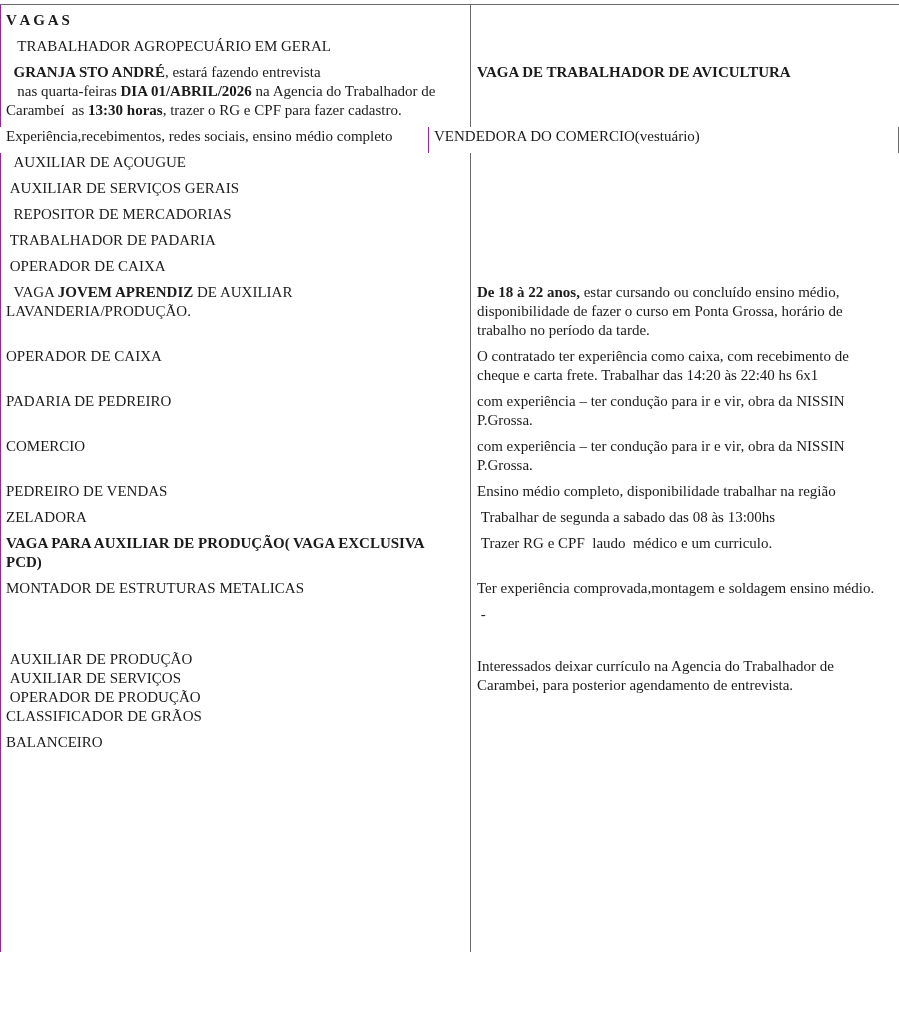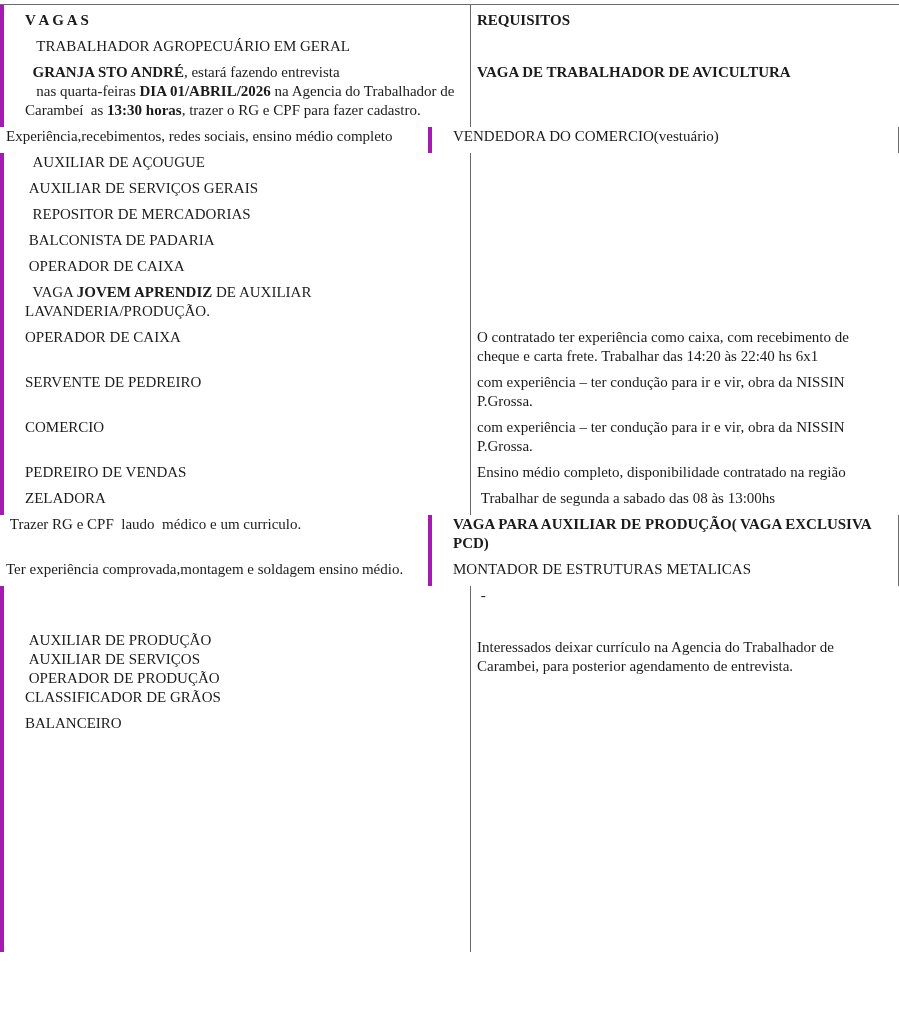--- a/index.html
+++ b/index.html
@@ -29,46 +29,43 @@
     display: flex;
     align-items: stretch;
   }
   .row-filler { flex: 1 1 auto; }
   .cell {
     box-sizing: border-box;
   }
   .cell-left {
     width: 471px;
     flex: 0 0 471px;
-    border-left: 4px solid #a21caf;
+    border-left: 1px solid #a21caf;
     border-right: 1px solid #6b6b6b;
-    padding: 0 3px 0 21px;
+    padding: 0 3px 0 5px;
   }
   .cell-right {
     flex: 1 1 auto;
     padding: 0 4px 0 6px;
   }
   .rows-host .row:first-child .cell { padding-top: 6px; }
   .para {
     margin: 0 0 7px 0;
     line-height: 19px;
     white-space: pre-wrap;
   }
   .bold { font-weight: bold; }
 </style>
 </head>
 <body>
 
 <div class="job-table">
   <div class="rows-host" id="rows"><div class="row">
         <div class="cell cell-left">
           <p class="para"><span class="bold">V A G A S</span></p>
-        </div>
-        <div class="cell cell-right">
-          <p class="para"><span class="bold">REQUISITOS</span></p>
         </div>
       </div><div class="row">
         <div class="cell cell-left">
           <p class="para"><span>   TRABALHADOR AGROPECUÁRIO EM GERAL</span></p>
         </div>
         <div class="cell cell-right"></div>
       </div><div class="row">
         <div class="cell cell-left">
           <p class="para"><span>  </span><span class="bold">GRANJA STO ANDRÉ</span><span>, estará fazendo entrevista
    nas quarta-feiras </span><span class="bold">DIA 01/ABRIL/2026</span><span> na Agencia do Trabalhador de Carambeí  as </span><span class="bold">13:30 horas</span><span>, trazer o RG e CPF para fazer cadastro.</span></p>
@@ -93,82 +90,85 @@
           <p class="para"><span> AUXILIAR DE SERVIÇOS GERAIS</span></p>
         </div>
         <div class="cell cell-right"></div>
       </div><div class="row">
         <div class="cell cell-left">
           <p class="para"><span>  REPOSITOR DE MERCADORIAS</span></p>
         </div>
         <div class="cell cell-right"></div>
       </div><div class="row">
         <div class="cell cell-left">
-          <p class="para"><span> BALCONISTA DE PADARIA</span></p>
+          <p class="para"><span> TRABALHADOR DE PADARIA</span></p>
         </div>
         <div class="cell cell-right"></div>
       </div><div class="row">
         <div class="cell cell-left">
           <p class="para"><span> OPERADOR DE CAIXA</span></p>
         </div>
         <div class="cell cell-right"></div>
       </div><div class="row">
         <div class="cell cell-left">
           <p class="para"><span>  VAGA </span><span class="bold">JOVEM APRENDIZ</span><span> DE AUXILIAR
 LAVANDERIA/PRODUÇÃO.</span></p>
         </div>
+        <div class="cell cell-right">
+          <p class="para"><span class="bold">De 18 à 22 anos,</span><span> estar cursando ou concluído ensino médio, disponibilidade de fazer o curso em Ponta Grossa, horário de trabalho no período da tarde.</span></p>
+        </div>
       </div><div class="row">
         <div class="cell cell-left">
           <p class="para"><span>OPERADOR DE CAIXA</span></p>
         </div>
         <div class="cell cell-right">
           <p class="para"><span>O contratado ter experiência como caixa, com recebimento de cheque e carta frete. Trabalhar das 14:20 às 22:40 hs 6x1</span></p>
         </div>
       </div><div class="row">
         <div class="cell cell-left">
-          <p class="para"><span>SERVENTE DE PEDREIRO</span></p>
+          <p class="para"><span>PADARIA DE PEDREIRO</span></p>
         </div>
         <div class="cell cell-right">
           <p class="para"><span>com experiência – ter condução para ir e vir, obra da NISSIN P.Grossa.</span></p>
         </div>
       </div><div class="row">
         <div class="cell cell-left">
           <p class="para"><span>COMERCIO</span></p>
         </div>
         <div class="cell cell-right">
           <p class="para"><span>com experiência – ter condução para ir e vir, obra da NISSIN P.Grossa.</span></p>
         </div>
       </div><div class="row">
         <div class="cell cell-left">
           <p class="para"><span>PEDREIRO DE VENDAS</span></p>
         </div>
         <div class="cell cell-right">
-          <p class="para"><span>Ensino médio completo, disponibilidade contratado na região</span></p>
+          <p class="para"><span>Ensino médio completo, disponibilidade trabalhar na região</span></p>
         </div>
       </div><div class="row">
         <div class="cell cell-left">
           <p class="para"><span>ZELADORA</span></p>
         </div>
         <div class="cell cell-right">
           <p class="para"><span> Trabalhar de segunda a sabado das 08 às 13:00hs</span></p>
         </div>
       </div><div class="row">
-        <div class="cell cell-right">
-          <p class="para"><span> Trazer RG e CPF  laudo  médico e um curriculo.</span></p>
-        </div>
         <div class="cell cell-left">
           <p class="para"><span class="bold">VAGA PARA AUXILIAR DE PRODUÇÃO( VAGA EXCLUSIVA
 PCD)</span></p>
         </div>
+        <div class="cell cell-right">
+          <p class="para"><span> Trazer RG e CPF  laudo  médico e um curriculo.</span></p>
+        </div>
       </div><div class="row">
+        <div class="cell cell-left">
+          <p class="para"><span>MONTADOR DE ESTRUTURAS METALICAS</span></p>
+        </div>
         <div class="cell cell-right">
           <p class="para"><span>Ter experiência comprovada,montagem e soldagem ensino médio.</span></p>
-        </div>
-        <div class="cell cell-left">
-          <p class="para"><span>MONTADOR DE ESTRUTURAS METALICAS</span></p>
         </div>
       </div><div class="row">
         <div class="cell cell-left"></div>
         <div class="cell cell-right">
           <p class="para"><span> - </span></p>
         </div>
       </div><div class="row">
         <div class="cell cell-left">
           <p class="para"><span>
  AUXILIAR DE PRODUÇÃO

